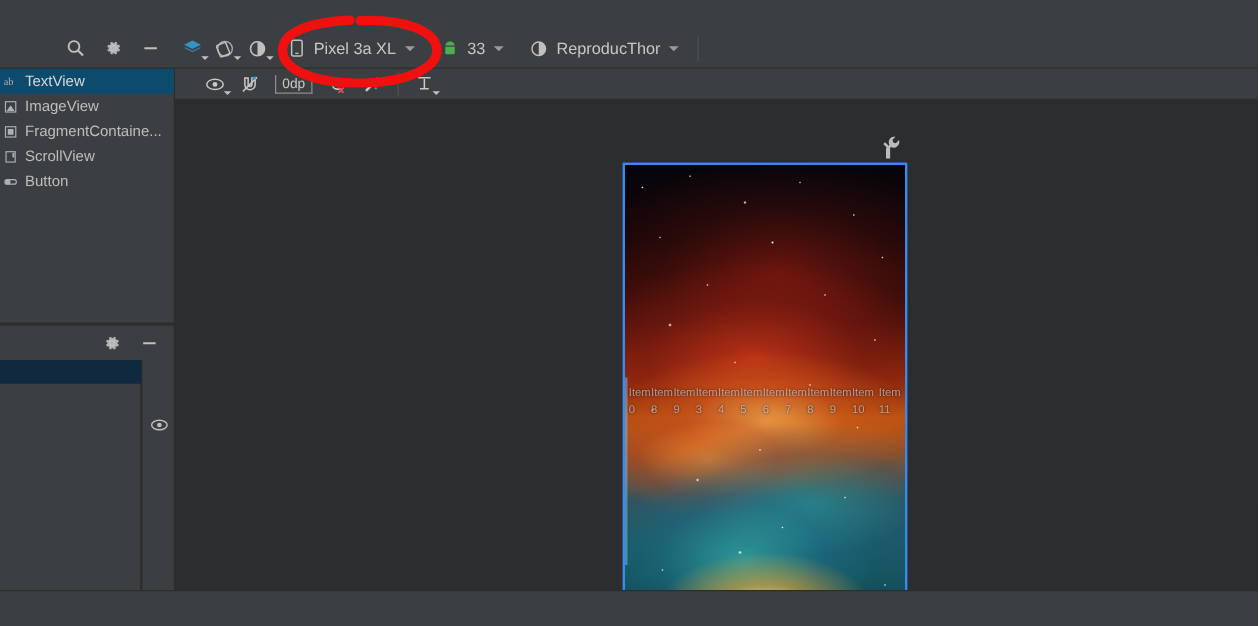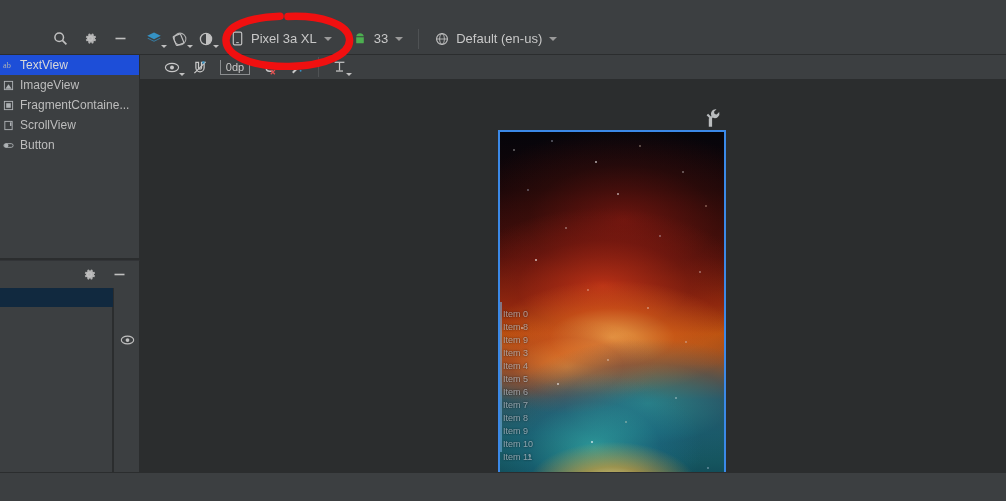--- a/index.html
+++ b/index.html
@@ -83,21 +83,21 @@
     background: #3c3f41;
     border-right: 1px solid #2b2d2e;
     box-sizing: border-box;
     overflow: hidden;
   }
   .pal-item {
     height: 20px; display: flex; align-items: center;
     gap: 6px; padding-left: 3px; font-size: 12px; color: #bdbdbd;
     box-sizing: border-box;
   }
-  .pal-item.selected { background: #1d4ed8; color: #d8d8d8; }
+  .pal-item.selected { background: #0c4a6e; color: #d8d8d8; }
   .pal-gl {
     width: 11px; height: 11px; flex: none;
     display: inline-flex; align-items: center; justify-content: center;
     color: #aeb2b5;
   }
 
   
   .attr-head {
     position: absolute; left: 0; top: 260px; width: 140px; height: 28px;
     background: #3c3f41;
@@ -185,21 +185,21 @@
       radial-gradient(1px 1px at 176px 266px, #fff, transparent),
       radial-gradient(1px 1px at 126px 290px, #ffeccf, transparent),
       radial-gradient(1.6px 1.6px at 92px 310px, #fff, transparent),
       radial-gradient(1px 1px at 30px 324px, #fff, transparent),
       radial-gradient(1px 1px at 208px 336px, #e2ecff, transparent),
       radial-gradient(1px 1px at 150px 352px, #fff, transparent),
       radial-gradient(1px 1px at 70px 366px, #fff, transparent);
   }
   .neb-list {
     position: absolute; left: 3px; top: 176px;
-    display: flex; flex-direction: column;
+    display: flex; flex-direction: row;
     font-size: 9px; line-height: 13px;
     color: rgba(225,235,245,.58);
     text-shadow: 0 0 2px rgba(0,0,0,.75);
   }
   .neb-accent {
     position: absolute; left: 0; top: 170px; width: 2px; height: 150px;
     background: rgba(120,180,230,.55);
   }
 
   
@@ -284,34 +284,33 @@
         <span class="ticon">
           <svg width="12" height="13" viewBox="0 0 12 13">
             <path fill="#4caf50" d="M2.2 5.3h7.6v5.1a.9.9 0 0 1-.9.9H3.1a.9.9 0 0 1-.9-.9z"></path>
             <path fill="#4caf50" d="M6 1.2a4 4 0 0 1 3.8 3.1H2.2A4 4 0 0 1 6 1.2z"></path>
           </svg>
         </span>
         <span>33</span>
         <i class="caret-g"></i>
       </span>
 
-
-      <span class="vsep"></span>
-
       <span class="combo">
         <span class="ticon">
           <svg width="14" height="14" viewBox="0 0 16 16">
             <circle cx="8" cy="8" r="6.2" fill="none" stroke="#c0c0c0" stroke-width="1.3"></circle>
-            <ellipse cx="8" cy="8" rx="2.7" ry="6.2" fill="none" stroke="#c0c0c0" stroke-width="1"></ellipse>
-            <line x1="1.9" y1="8" x2="14.1" y2="8" stroke="#c0c0c0" stroke-width="1"></line>
+            <path fill="#c0c0c0" d="M8 1.8a6.2 6.2 0 0 1 0 12.4z"></path>
           </svg>
         </span>
-        <span>Default (en-us)</span>
+        <span>ReproducThor</span>
         <i class="caret-g"></i>
       </span>
+
+      <span class="vsep"></span>
+
 
     </div>
   </div>
 
   <div class="subbar">
     <span class="ticon">
       <svg width="17" height="13" viewBox="0 0 18 13">
         <ellipse cx="9" cy="6.5" rx="7.4" ry="4.6" fill="none" stroke="#c8c8c8" stroke-width="1.3"></ellipse>
         <circle cx="9" cy="6.5" r="2.2" fill="#c8c8c8"></circle>
       </svg>

